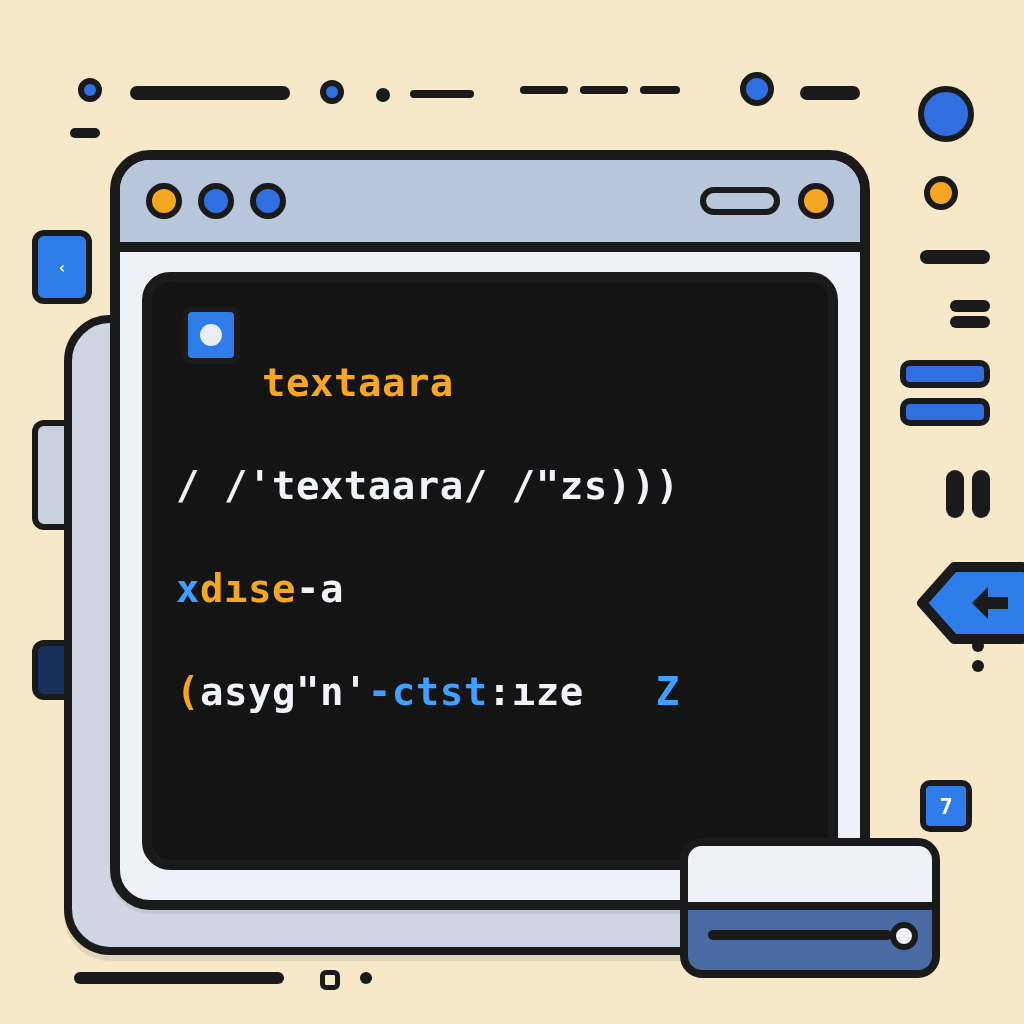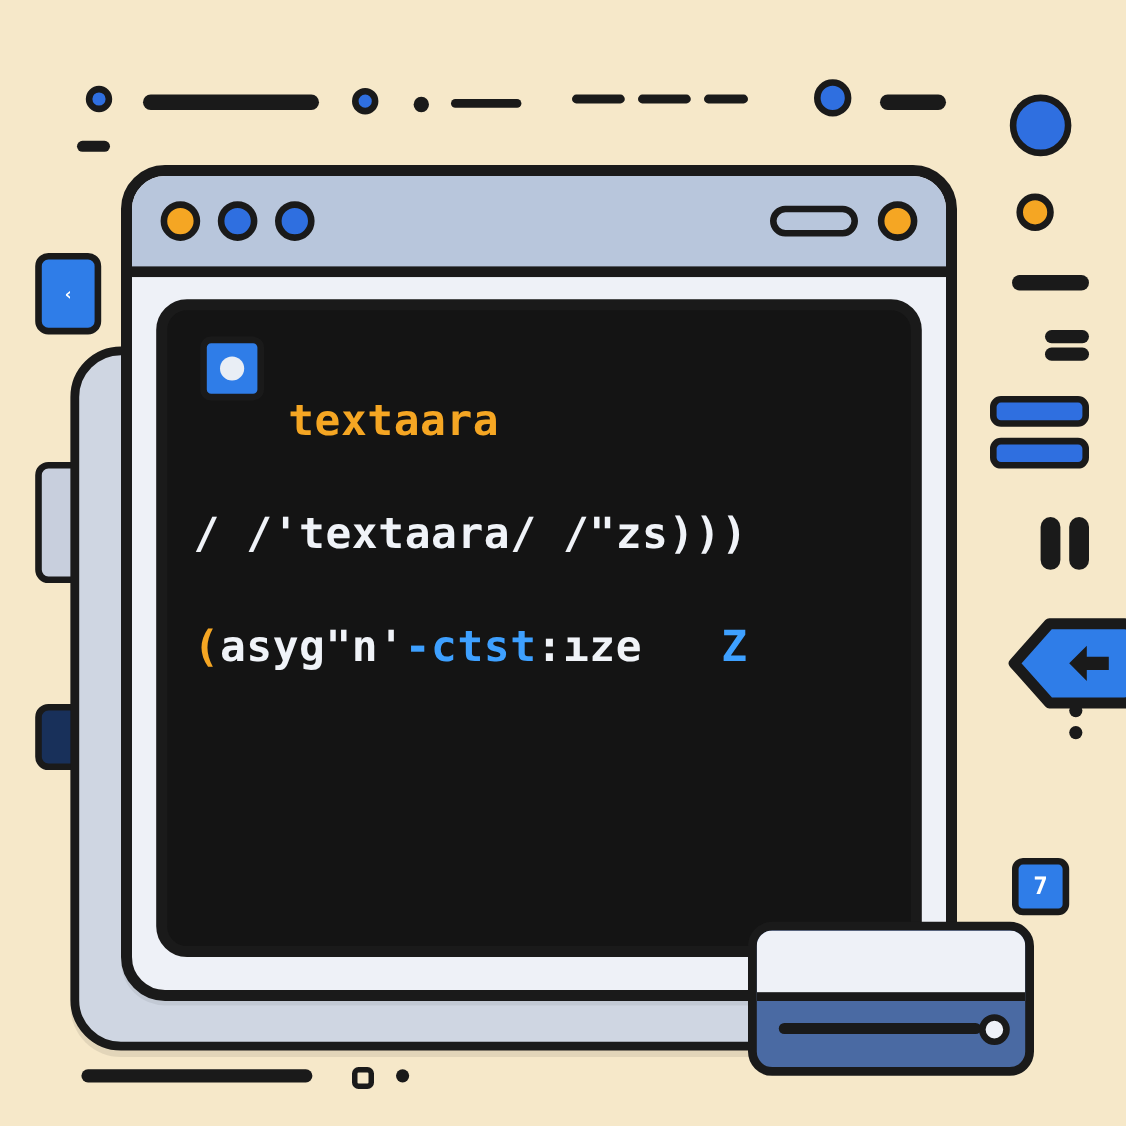--- a/index.html
+++ b/index.html
@@ -117,20 +117,21 @@
     </div>
 
     <div class="editor">
       <div class="file-icon">
           <div class="inner"></div>
         </div>
 
       <div class="code">
 <span class="l first"><span class="c-amber">textaara</span></span>
 <span class="l"><span class="c-white">/ /'</span><span class="c-white">textaara</span><span class="c-white">/ /"zs</span><span class="c-white">)))</span></span>
+<span class="l"><span class="c-blue">x</span><span class="c-amber">dıse</span><span class="c-white">-a</span></span>
 <span class="l"><span class="c-amber">(</span><span class="c-white">asyg"n'</span><span class="c-blue">-ctst</span><span class="c-white">:ıze   </span><span class="c-blue">Z</span></span>
 
 
 
 
 
 
       </div>
     </div>
   </div>

